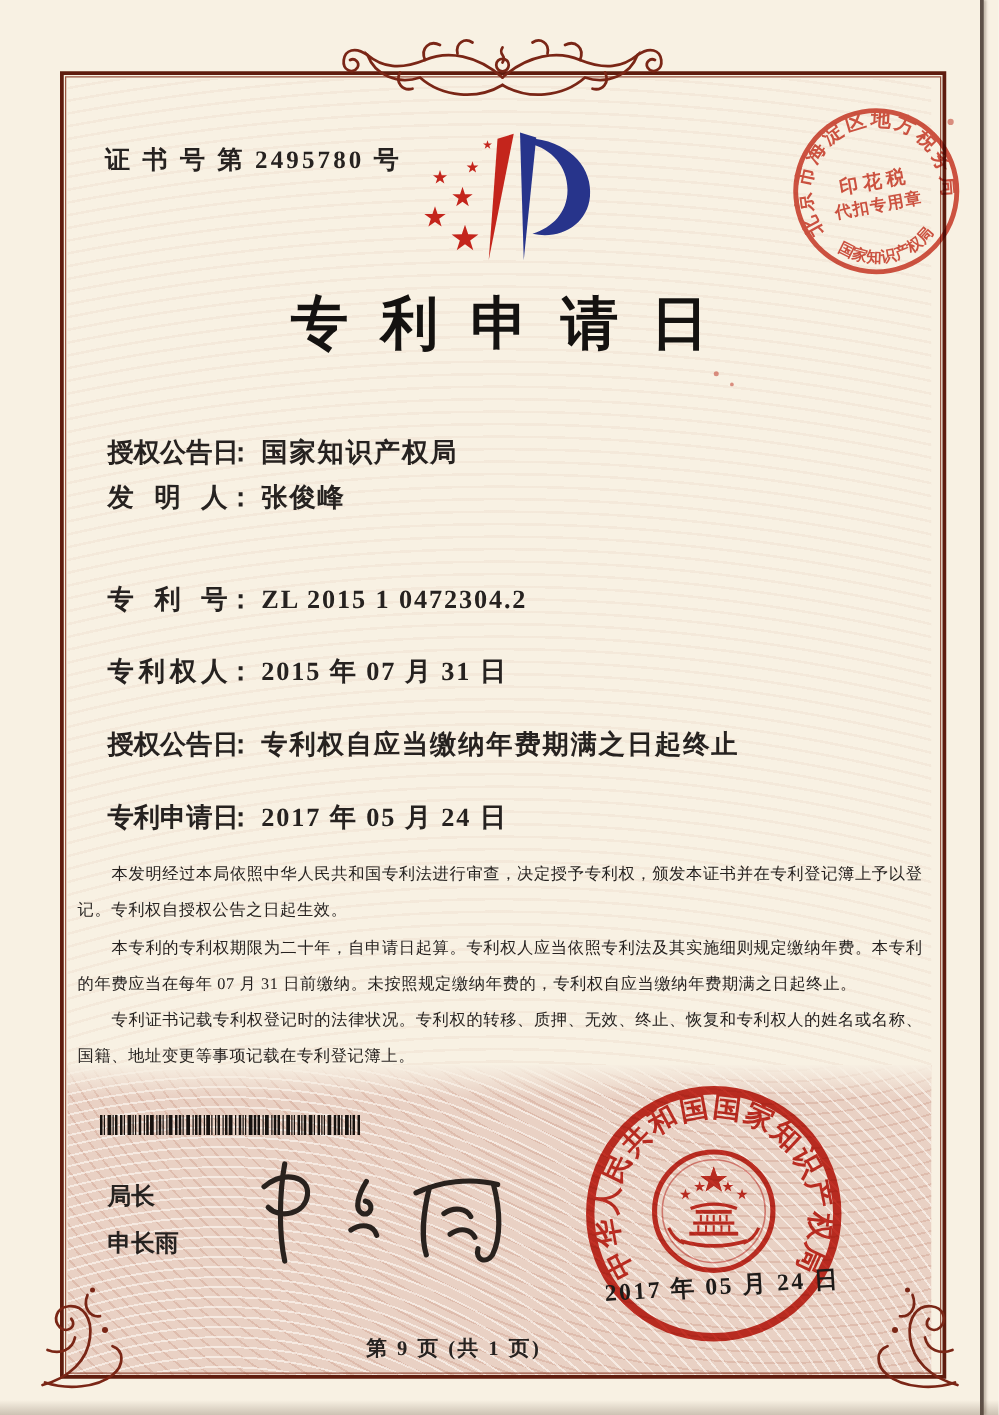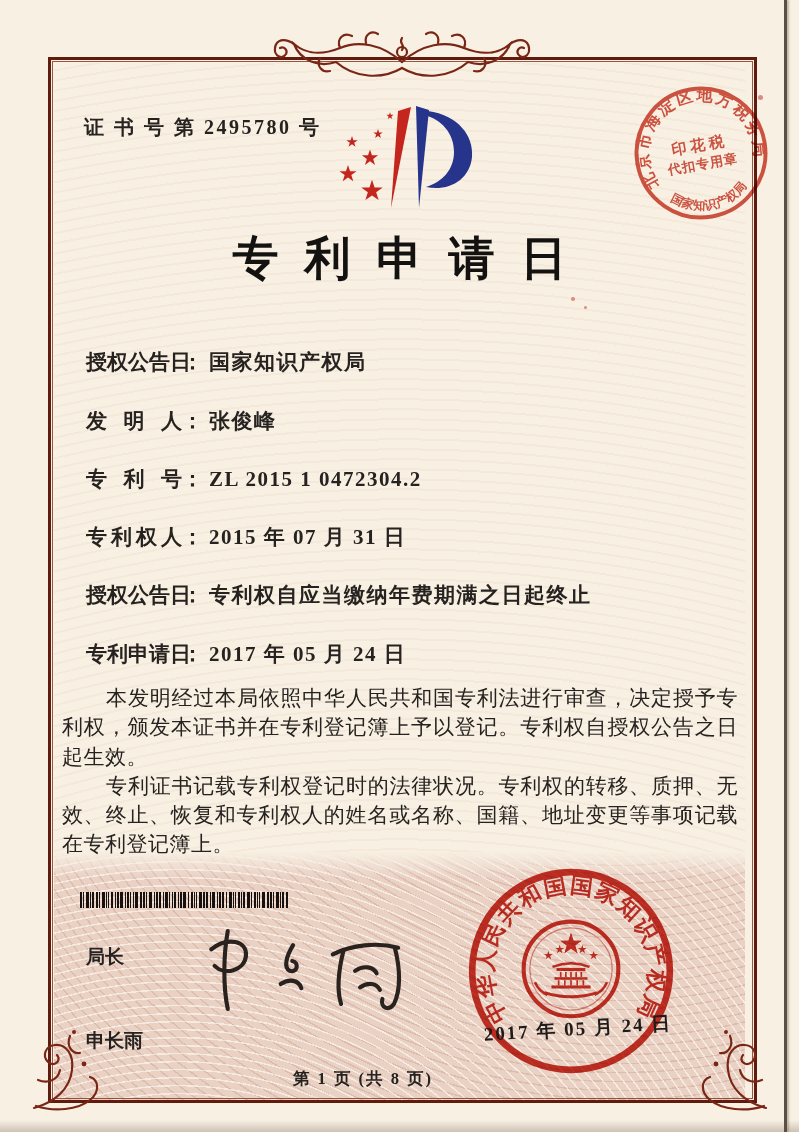--- a/index.html
+++ b/index.html
@@ -27,25 +27,25 @@
   .band-fade{left:54px;top:852px;width:691px;height:26px;z-index:1;
     background:linear-gradient(#f7efe2,rgba(247,239,226,0));}
   
   .cert-no{left:84px;top:114px;font-size:20px;letter-spacing:2.5px;font-weight:600;z-index:3;}
   .title{left:0;right:0;top:228px;text-align:center;font-size:46px;font-weight:700;
     letter-spacing:26px;text-indent:26px;color:#141210;z-index:3;}
   .field{left:86px;height:30px;font-size:21px;font-weight:600;z-index:3;white-space:nowrap;}
   .flabel{display:inline-block;width:96px;text-align:justify;text-align-last:justify;vertical-align:top;}
   .fcolon{display:inline-block;margin-right:6px;}
   .fvalue{letter-spacing:1.5px;}
-  .paras{left:62px;top:684px;width:676px;z-index:3;font-size:21px;line-height:29.3px;
+  .paras{left:62px;top:684px;width:676px;z-index:3;font-size:13px;line-height:29.3px;
     text-align:justify;letter-spacing:.5px;}
   .paras p{margin:0;text-indent:2.1em;font-weight:500;}
   .issuer-title{left:86px;top:944px;font-size:19px;font-weight:700;z-index:3;}
-  .issuer-name{left:86px;top:982px;font-size:19px;font-weight:700;z-index:3;margin-top:46px;}
+  .issuer-name{left:86px;top:982px;font-size:19px;font-weight:700;z-index:3;}
   .seal-date{left:472px;top:1016px;width:212px;text-align:center;font-size:19px;font-weight:600;
     letter-spacing:2px;color:#1e1b19;transform:rotate(-3.5deg);z-index:5;}
   .footer{left:278px;top:1068px;width:170px;text-align:center;font-size:16.5px;
     font-weight:600;letter-spacing:2px;z-index:3;}
   
   .barcode{left:80px;top:892px;width:210px;height:16px;z-index:3;display:flex;align-items:stretch;overflow:hidden;}
   .barcode span{background:#17120f;flex:none;}
   .barcode i{flex:none;}
   
   .ornament{z-index:3;}
@@ -130,38 +130,39 @@
   <polygon fill="#c4251c" points="70,17 83,13 63,114"></polygon>
   <polygon fill="#27348b" points="88,12 101,16 91,114"></polygon>
   <path fill="#27348b" d="M100,17 C130,21 146,42 144,63 C142,86 120,98 98,93 C114,88 126,76 126,58 C126,39 113,25 96,21 Z"></path>
 </svg>
 
 <div class="abs title">专利申请日</div>
 
 <div class="abs field" style="top:348px">
   <span class="flabel">授权公告日</span><span class="fcolon">：</span><span class="fvalue">国家知识产权局</span>
 </div>
-<div class="abs field" style="top:407px">
+<div class="abs field" style="top:384px">
   <span class="flabel">发明人</span><span class="fcolon">：</span><span class="fvalue">张俊峰</span>
 </div>
 <div class="abs field" style="top:465px">
   <span class="flabel">专利号</span><span class="fcolon">：</span><span class="fvalue">ZL 2015 1 0472304.2</span>
 </div>
 <div class="abs field" style="top:523px">
   <span class="flabel">专利权人</span><span class="fcolon">：</span><span class="fvalue">2015 年 07 月 31 日</span>
 </div>
 <div class="abs field" style="top:581px">
   <span class="flabel">授权公告日</span><span class="fcolon">：</span><span class="fvalue">专利权自应当缴纳年费期满之日起终止</span>
 </div>
 <div class="abs field" style="top:640px">
   <span class="flabel">专利申请日</span><span class="fcolon">：</span><span class="fvalue">2017 年 05 月 24 日</span>
 </div>
 
 <div class="abs paras">
   <p>本发明经过本局依照中华人民共和国专利法进行审查，决定授予专利权，颁发本证书并在专利登记簿上予以登记。专利权自授权公告之日起生效。</p>
+  <p>本专利的专利权期限为二十年，自申请日起算。专利权人应当依照专利法及其实施细则规定缴纳年费。本专利的年费应当在每年 07 月 31 日前缴纳。未按照规定缴纳年费的，专利权自应当缴纳年费期满之日起终止。</p>
   <p>专利证书记载专利权登记时的法律状况。专利权的转移、质押、无效、终止、恢复和专利权人的姓名或名称、国籍、地址变更等事项记载在专利登记簿上。</p>
 </div>
 
 <div class="abs barcode">
     <span style="width: 2px;"></span>
     <i style="width: 1px;"></i>
     <span style="width: 1px;"></span>
     <i style="width: 2px;"></i>
     <span style="width: 3px;"></span>
     <i style="width: 1px;"></i>
@@ -360,19 +361,19 @@
   <text font-size="16.5" font-weight="bold" fill="#cd4434">
     <textPath href="#taxTop" startOffset="2" textLength="208" lengthAdjust="spacing">北京市海淀区地方税务局</textPath>
   </text>
   <text font-size="12.5" font-weight="bold" fill="#cd4434">
     <textPath href="#taxBottom" startOffset="2" textLength="88" lengthAdjust="spacing">国家知识产权局</textPath>
   </text>
   <text x="85" y="82" text-anchor="middle" font-size="15.5" font-weight="bold" letter-spacing="4" fill="#cd4434">印花税</text>
   <text x="85" y="101" text-anchor="middle" font-size="13.5" font-weight="bold" letter-spacing="1" fill="#cd4434">代扣专用章</text>
 </svg>
 
-<div class="abs footer">第 1 页 (共 8 页)</div>
+<div class="abs footer">第 9 页 (共 1 页)</div>
 
 <div class="abs edge-right"></div>
 <div class="abs edge-bottom"></div>
 <div class="abs speckle" style="left:571px;top:297px;"></div>
 <div class="abs speckle" style="left:584px;top:306px;width:3px;height:3px;"></div>
 <div class="abs speckle" style="left:758px;top:95px;width:5px;height:5px;"></div>
 
 </body></html>

